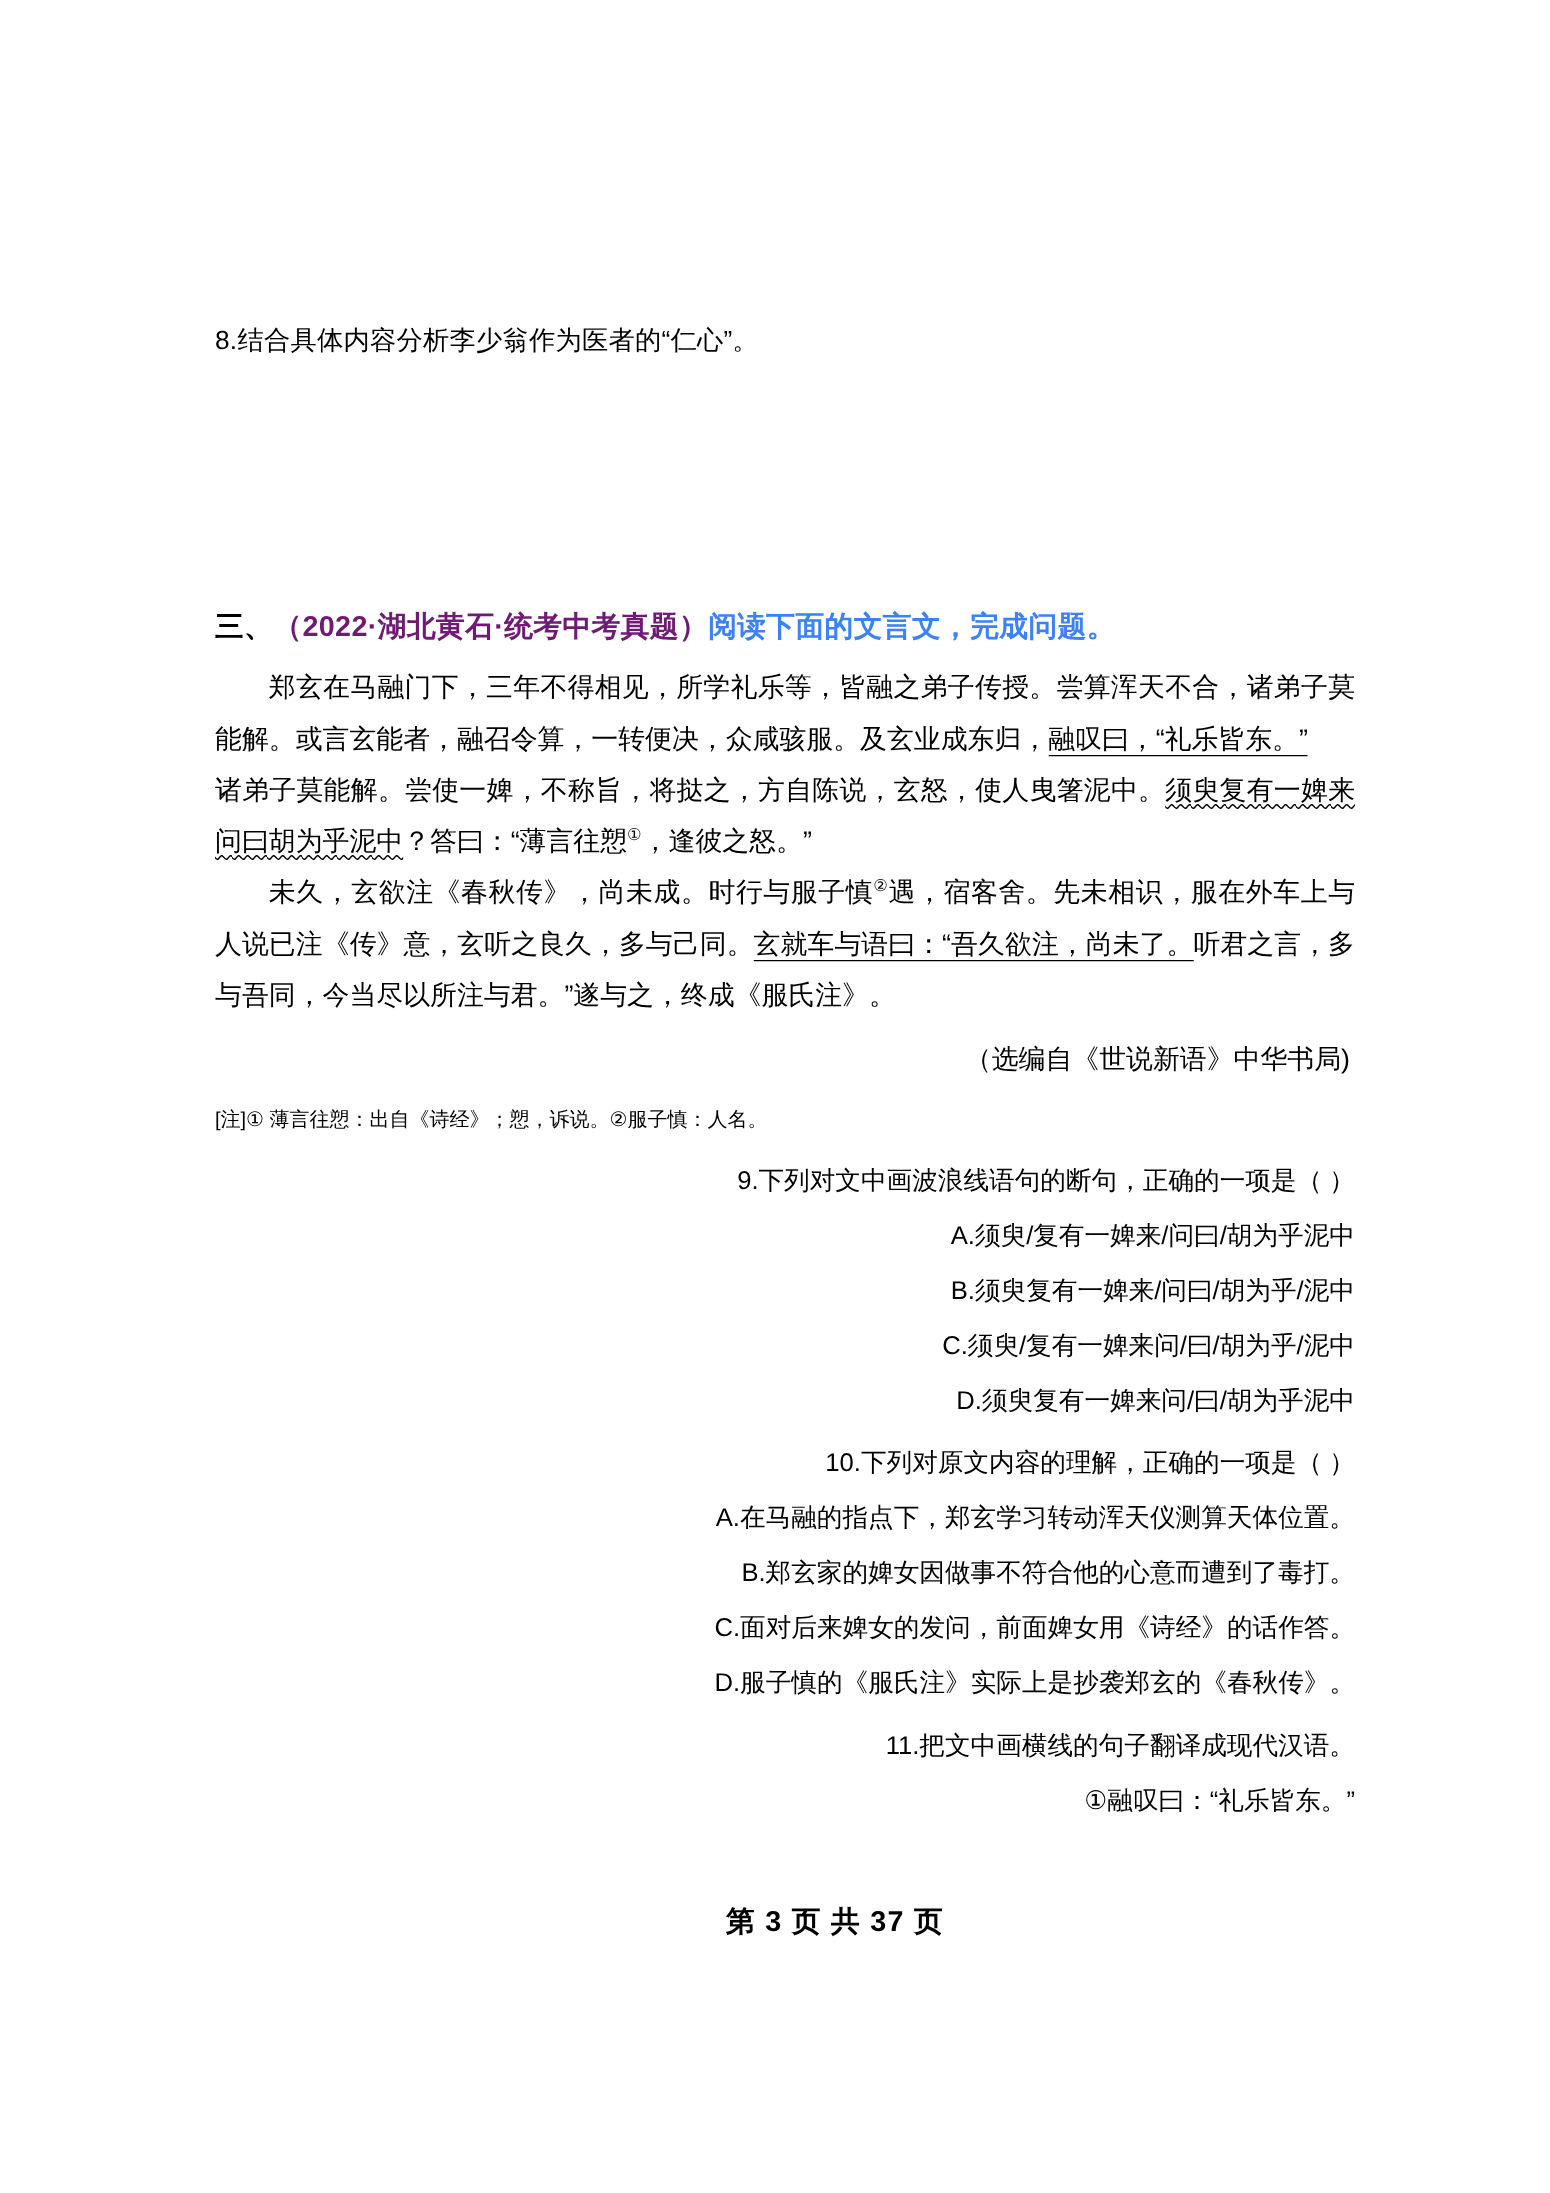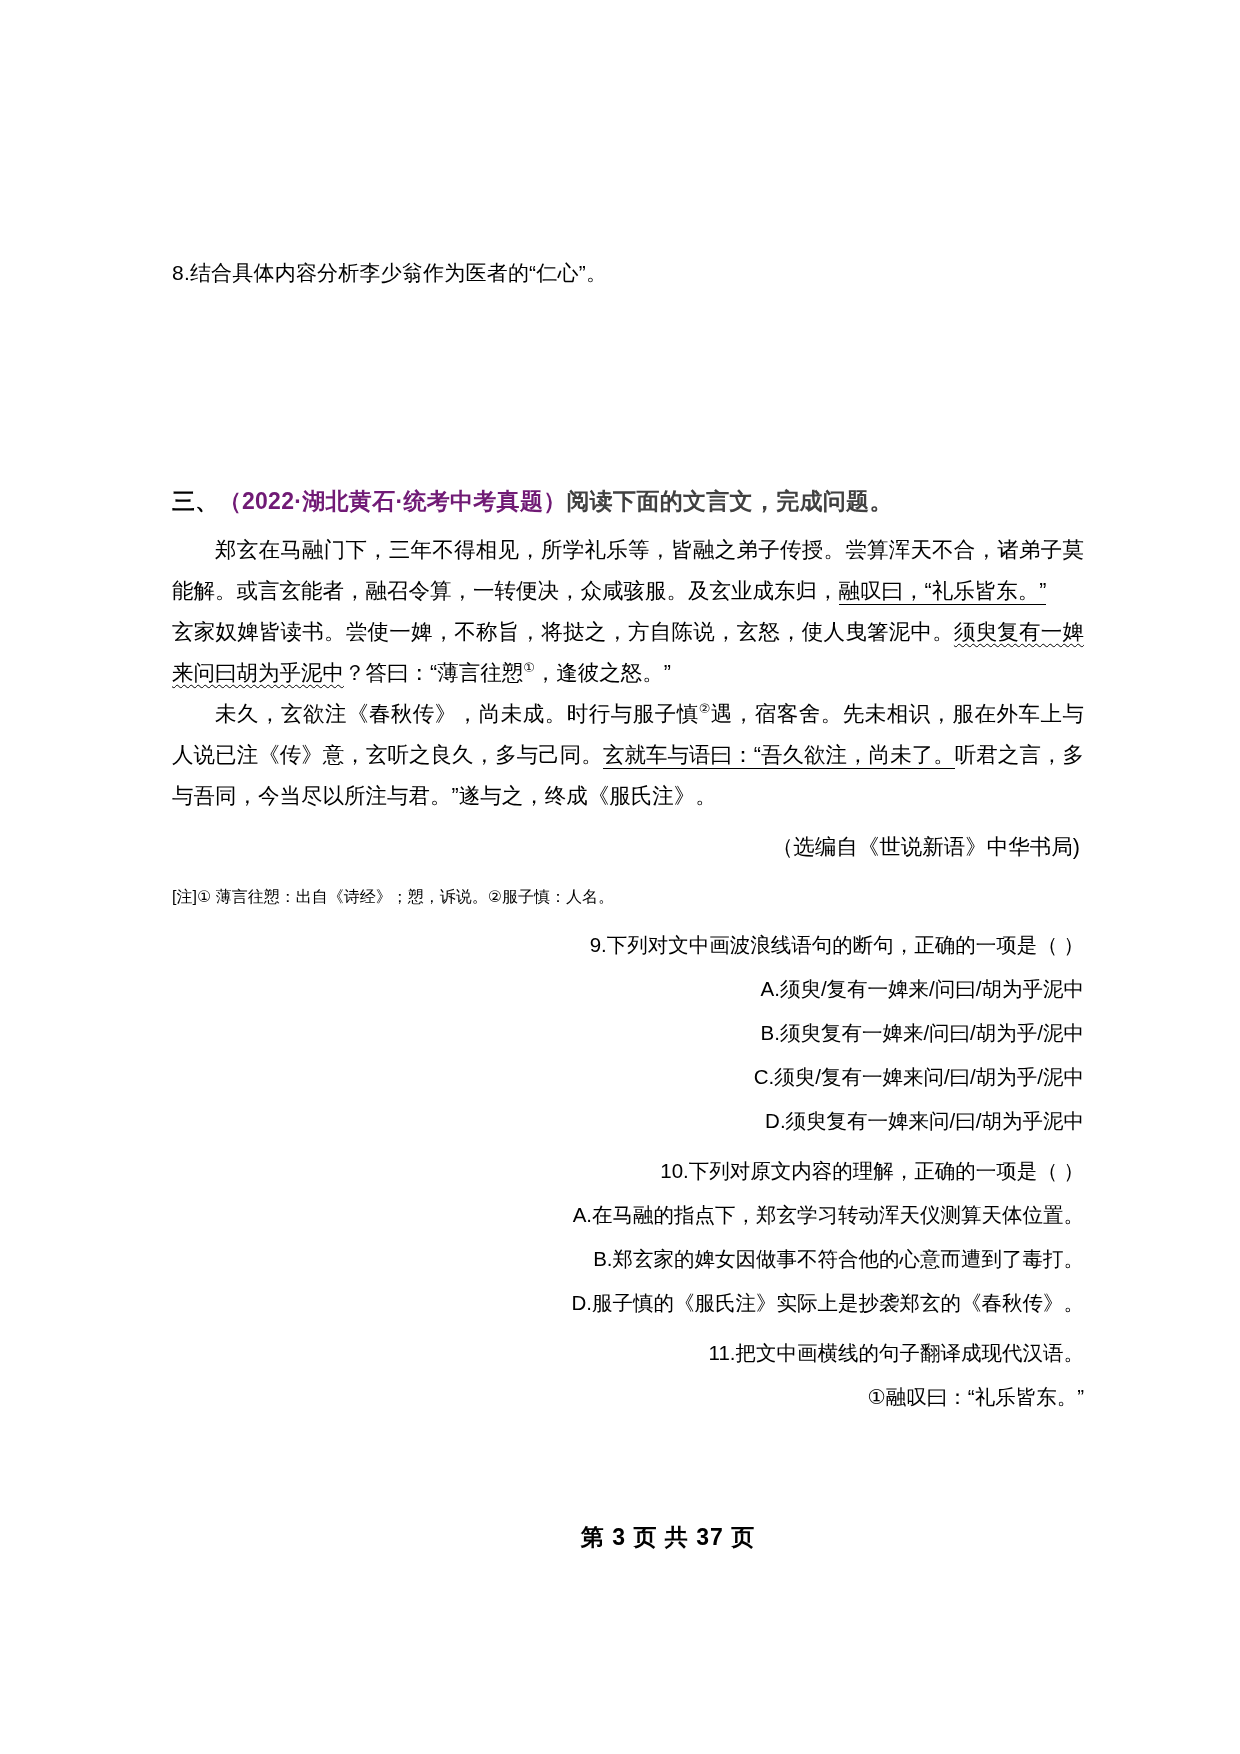--- a/index.html
+++ b/index.html
@@ -44,21 +44,21 @@
   
   .sec-heading {
     font-size: 23px;
     font-weight: bold;
     line-height: 1.2;
     white-space: nowrap;
     letter-spacing: 0.3px;
   }
   .sec-heading .num { color: #000; }
   .sec-heading .src { color: #701a75; }
-  .sec-heading .rest { color: #404040; }
+  .sec-heading .rest { color: #3b82f6; }
 
   
   .passage {
     font-size: 21.5px;
     line-height: 41px;
     margin-top: 14px;
     text-align: justify;
     text-justify: inter-ideograph;
   }
   .passage p {
@@ -134,41 +134,42 @@
     <div class="gap-lg"></div>
 
     <div class="sec-heading">
       <span class="num">三、</span><span class="src">（2022·湖北黄石·统考中考真题）</span><span class="rest">阅读下面的文言文，完成问题。</span>
     </div>
 
     <div class="passage">
 
       <p class="indent"><span>郑玄在马融门下，三年不得相见，所学礼乐等，皆融之弟子传授。尝算浑天不合，诸弟子莫能解。或言玄能者，融召令算，一转便决，众咸骇服。及玄业成东归，</span><span class="u-solid">融叹曰，“礼乐皆东。”</span></p>
 
-      <p><span>玄家奴婢皆读书。尝使一婢，不称旨，将挞之，方自陈说，玄怒，使人曳箸泥中。</span><span class="u-wavy">须臾复有一婢来问曰胡为乎泥中</span><span>？答曰：“薄言往愬</span><sup class="note">①</sup><span>，逢彼之怒。”</span></p>
+      <p><span>诸弟子莫能解。尝使一婢，不称旨，将挞之，方自陈说，玄怒，使人曳箸泥中。</span><span class="u-wavy">须臾复有一婢来问曰胡为乎泥中</span><span>？答曰：“薄言往愬</span><sup class="note">①</sup><span>，逢彼之怒。”</span></p>
 
       <p class="indent"><span>未久，玄欲注《春秋传》，尚未成。时行与服子慎</span><sup class="note">②</sup><span>遇，宿客舍。先未相识，服在外车上与人说已注《传》意，玄听之良久，多与己同。</span><span class="u-solid">玄就车与语曰：“吾久欲注，尚未了。</span><span>听君之言，多与吾同，今当尽以所注与君。”遂与之，终成《服氏注》。</span></p>
     </div>
 
     <div class="attribution">（选编自《世说新语》中华书局)</div>
 
     <div class="notes">[注]① 薄言往愬：出自《诗经》；愬，诉说。②服子慎：人名。</div>
 
     <div class="qblock">
       <div class="qstem">9.下列对文中画波浪线语句的断句，正确的一项是（  ）</div>
       <div class="qopt">A.须臾/复有一婢来/问曰/胡为乎泥中</div>
       <div class="qopt">B.须臾复有一婢来/问曰/胡为乎/泥中</div>
       <div class="qopt">C.须臾/复有一婢来问/曰/胡为乎/泥中</div>
       <div class="qopt">D.须臾复有一婢来问/曰/胡为乎泥中</div>
     </div>
 
     <div class="qblock">
       <div class="qstem">10.下列对原文内容的理解，正确的一项是（  ）</div>
       <div class="qopt">A.在马融的指点下，郑玄学习转动浑天仪测算天体位置。</div>
       <div class="qopt">B.郑玄家的婢女因做事不符合他的心意而遭到了毒打。</div>
+      <div class="qopt">C.面对后来婢女的发问，前面婢女用《诗经》的话作答。</div>
       <div class="qopt">D.服子慎的《服氏注》实际上是抄袭郑玄的《春秋传》。</div>
     </div>
 
     <div class="qblock">
       <div class="qstem">11.把文中画横线的句子翻译成现代汉语。</div>
       <div class="qopt">①融叹曰：“礼乐皆东。”</div>
     </div>
 
   </div>
 

